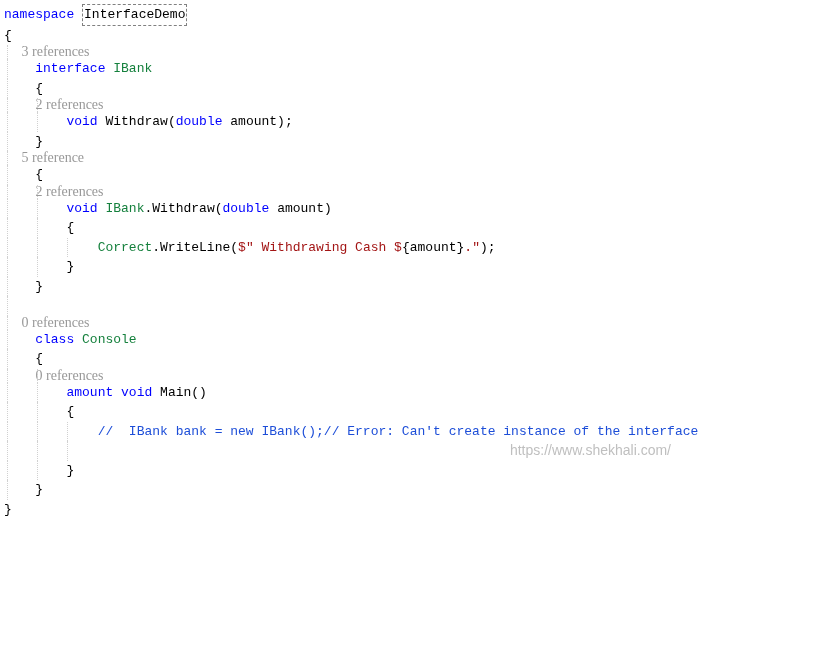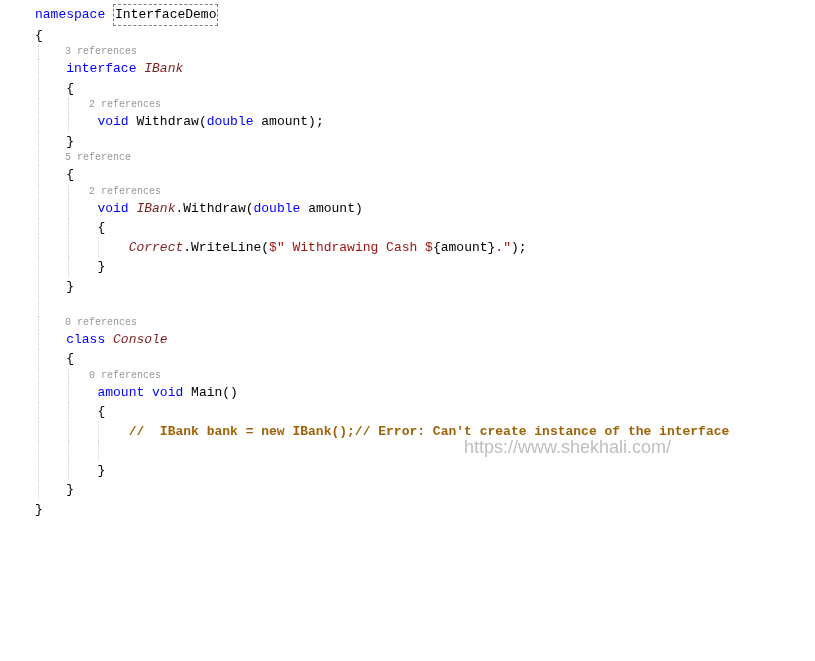--- a/index.html
+++ b/index.html
@@ -11,30 +11,29 @@
     color: #000000;
     line-height: 1.5;
     width: 815px;
     box-sizing: border-box;
     position: relative;
   }
   .line {
     white-space: pre;
     position: relative;
     min-height: 19px;
-    margin-left: 31px;
   }
   .kw { color: #0000ff; }
-  .type { color: #7f1d1d; font-style: italic; }
+  .type { color: #15803d; }
   .str { color: #a31515; }
-  .cmt { color: #a16207; font-weight: bold; }
+  .cmt { color: #1d4ed8; }
   .codelens {
     color: #999999;
-    font-size: 10px;
-    font-family: Liberation Mono, monospace;
+    font-size: 14px;
+    font-family: Liberation Serif, serif;
     line-height: 14px;
     min-height: 14px;
   }
   .dotted {
     border: 1px dashed #808080;
     padding: 0 1px;
     display: inline-block;
   }
   .guide {
     position: absolute;
@@ -44,21 +43,21 @@
     border-left: 1px dotted #d0d0d0;
   }
   .g1 { left: 3px; }
   .g2 { left: 33px; }
   .g3 { left: 63px; }
   .code-wrap { position: relative; }
   .watermark {
     position: absolute;
     color: #bfbfbf;
     font-family: "Segoe UI", Arial, sans-serif;
-    font-size: 18px;
+    font-size: 14px;
     right: 140px;
     bottom: 58px;
     pointer-events: none;
   }
 </style>
 </head>
 <body>
 
 <div class="code-wrap">
 

